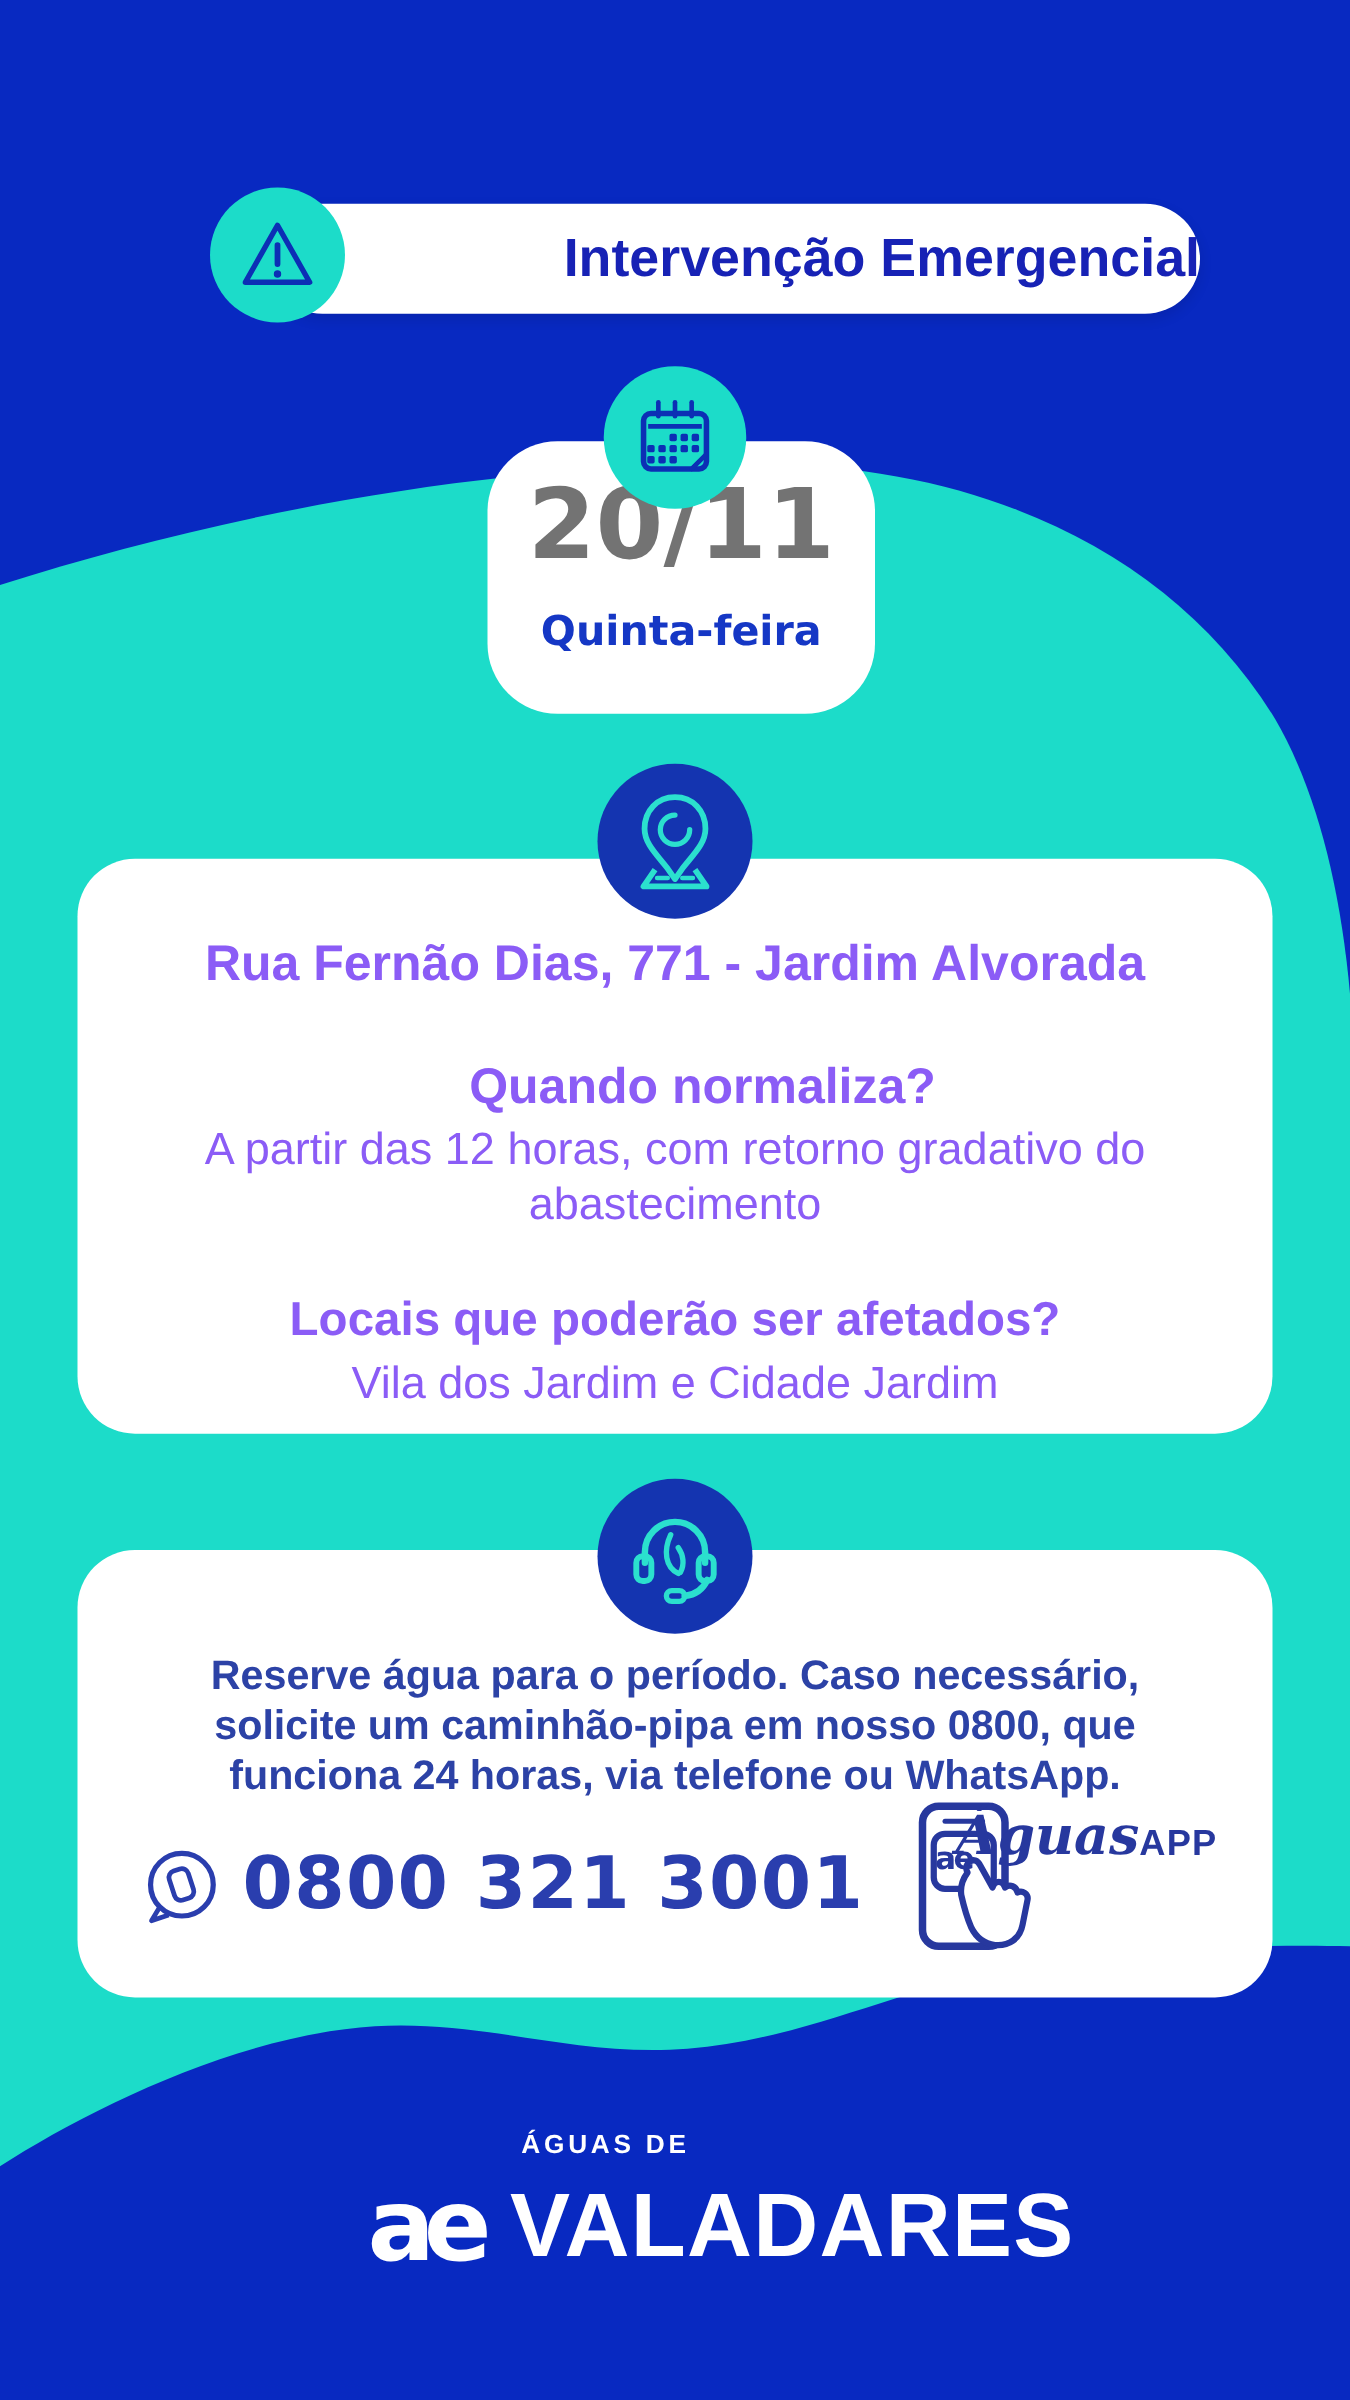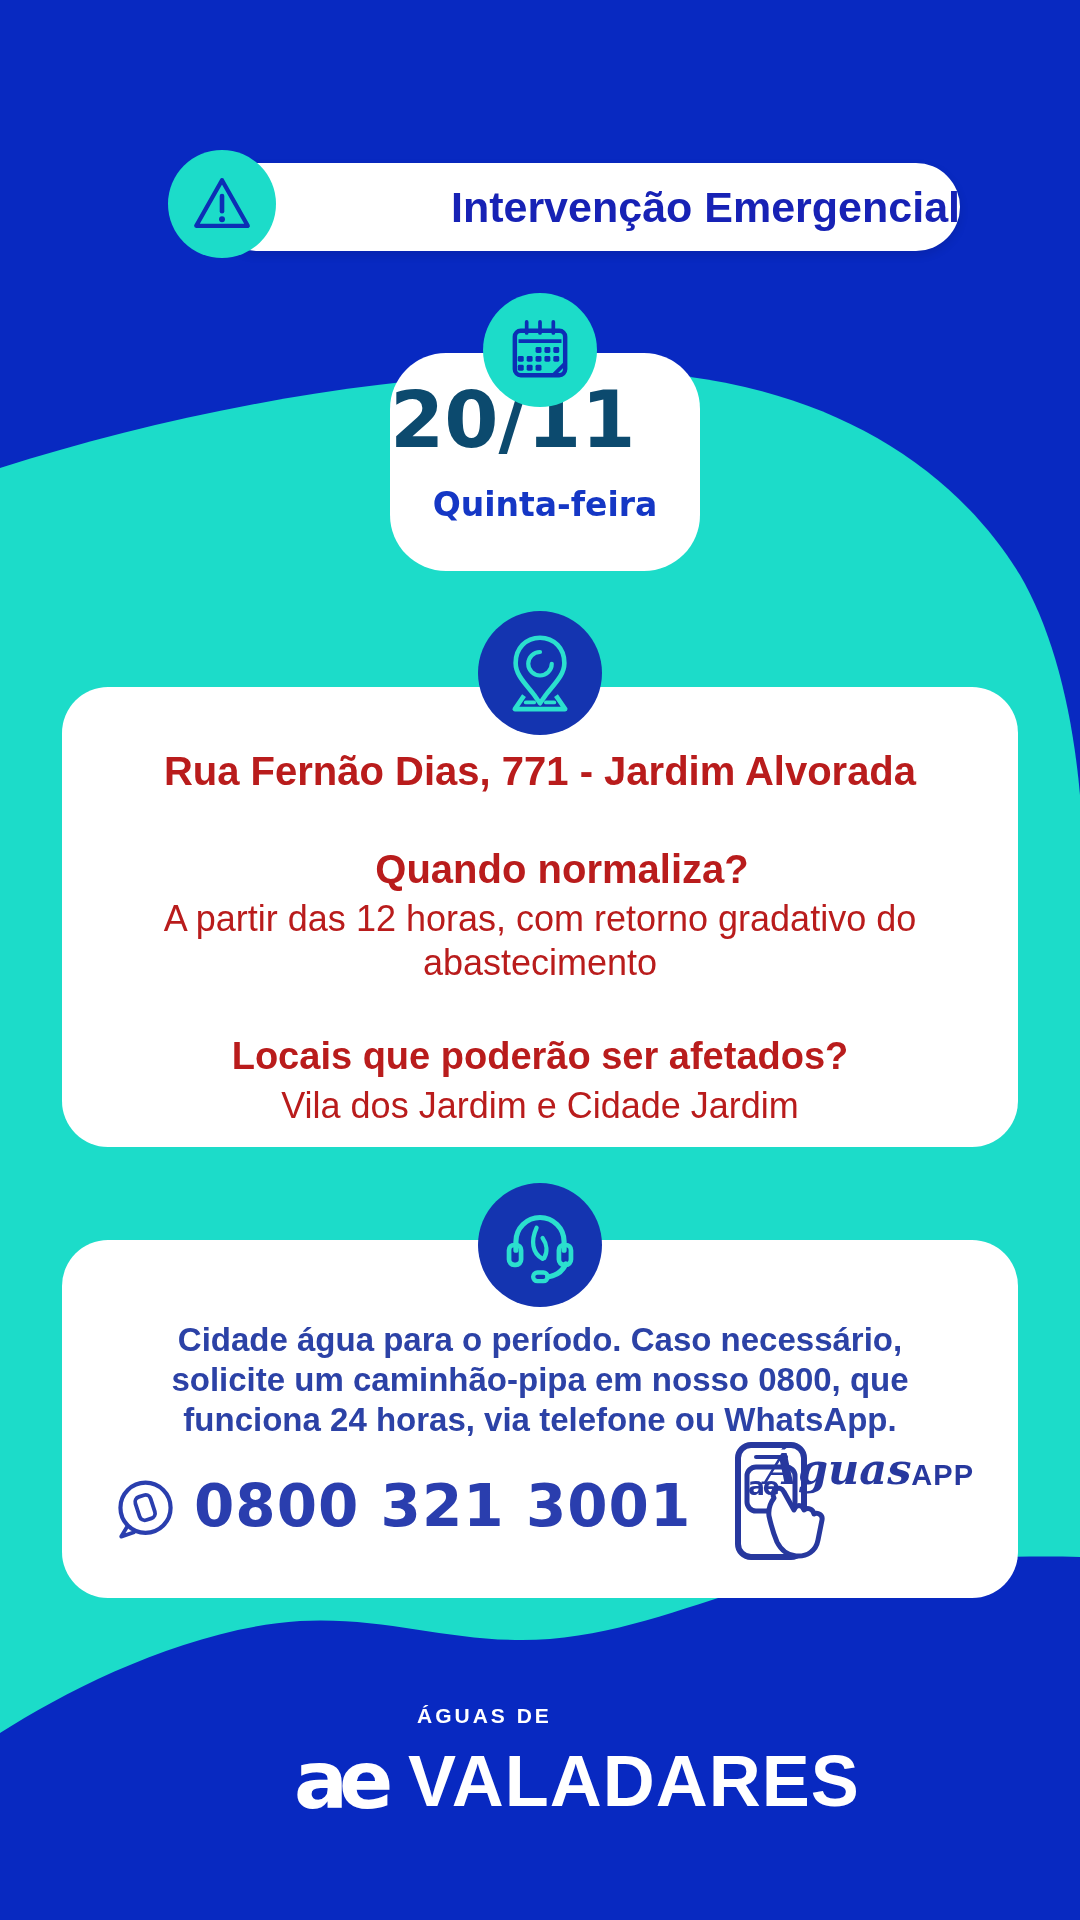--- a/index.html
+++ b/index.html
@@ -17,30 +17,30 @@
 
   
   .teal-circle{position:absolute;width:114px;height:114px;border-radius:50%;background:#1CDCC9;
         display:flex;align-items:center;justify-content:center;z-index:3;}
   .blue-circle{position:absolute;width:124px;height:124px;border-radius:50%;background:#1434B0;
         display:flex;align-items:center;justify-content:center;z-index:3;}
 
   
   .date-card{position:absolute;left:390px;top:353px;width:310px;height:218px;background:#fff;
         border-radius:56px;z-index:2;}
-  .date-day{position:absolute;left:0;right:0;top:22px;font-family:"DejaVu Sans",sans-serif;
-        font-size:78px;font-weight:bold;color:#0c4a6e;}
+  .date-day{position:absolute;left:0;right:0;top:22px;text-align:center;font-family:"DejaVu Sans",sans-serif;
+        font-size:78px;font-weight:bold;color:#737373;}
   .date-weekday{position:absolute;left:0;right:0;top:132px;text-align:center;font-family:"DejaVu Sans",sans-serif;
         font-size:33px;font-weight:bold;color:#1537C5;}
 
   
   .card{position:absolute;left:62px;width:956px;background:#fff;border-radius:46px;z-index:2;}
   .loc-card{top:687px;height:460px;}
   .sup-card{top:1240px;height:358px;}
-  .cline{position:absolute;left:0;right:0;text-align:center;color:#b91c1c;}
+  .cline{position:absolute;left:0;right:0;text-align:center;color:#8b5cf6;}
   .addr{top:62px;font-size:40px;font-weight:bold;}
   .h-q{top:160px;font-size:40px;font-weight:bold;margin-left:44px;}
   .b-q{top:210px;font-size:36px;line-height:44px;}
   .h-l{top:348px;font-size:38px;font-weight:bold;}
   .b-l{top:398px;font-size:36px;}
   .msg{top:80px;font-size:33px;line-height:40px;font-weight:bold;color:#2C42A6;}
   .msg span{display:block;}
 
   .wa-icon{position:absolute;left:44px;top:232px;}
   .phone-number{position:absolute;left:132px;top:232px;font-family:"DejaVu Sans",sans-serif;
@@ -138,21 +138,21 @@
       <rect x="14" y="50" width="14" height="23" rx="6" fill="none" stroke="#2BE0CE" stroke-width="5.5"></rect>
       <rect x="72" y="50" width="14" height="23" rx="6" fill="none" stroke="#2BE0CE" stroke-width="5.5"></rect>
       <path d="M46 30 C39 45 41 60 53 66" fill="none" stroke="#2BE0CE" stroke-width="5" stroke-linecap="round"></path>
       <path d="M53 42 C58 49 59 58 55 65" fill="none" stroke="#2BE0CE" stroke-width="5" stroke-linecap="round"></path>
       <path d="M80 72 C76 81 68 86 59 87" fill="none" stroke="#2BE0CE" stroke-width="6" stroke-linecap="round"></path>
       <rect x="42" y="82" width="17" height="10" rx="5" fill="none" stroke="#2BE0CE" stroke-width="5"></rect>
     </svg>
   </div>
   <div class="card sup-card">
     <div class="cline msg">
-      <span>Cidade água para o período. Caso necessário,</span>
+      <span>Reserve água para o período. Caso necessário,</span>
       <span>solicite um caminhão-pipa em nosso 0800, que</span>
       <span>funciona 24 horas, via telefone ou WhatsApp.</span>
     </div>
     <div class="wa-icon">
       <svg width="76" height="76" viewBox="0 0 100 100">
         <circle cx="52" cy="47" r="33" fill="none" stroke="#2A3EAE" stroke-width="5.5"></circle>
         <path d="M29 70 L20 85 L38 79" fill="none" stroke="#2A3EAE" stroke-width="5" stroke-linejoin="round"></path>
         <rect x="41" y="31" width="21" height="32" rx="7" fill="none" stroke="#2A3EAE" stroke-width="5" transform="rotate(-18 51 47)"></rect>
       </svg>
     </div>

